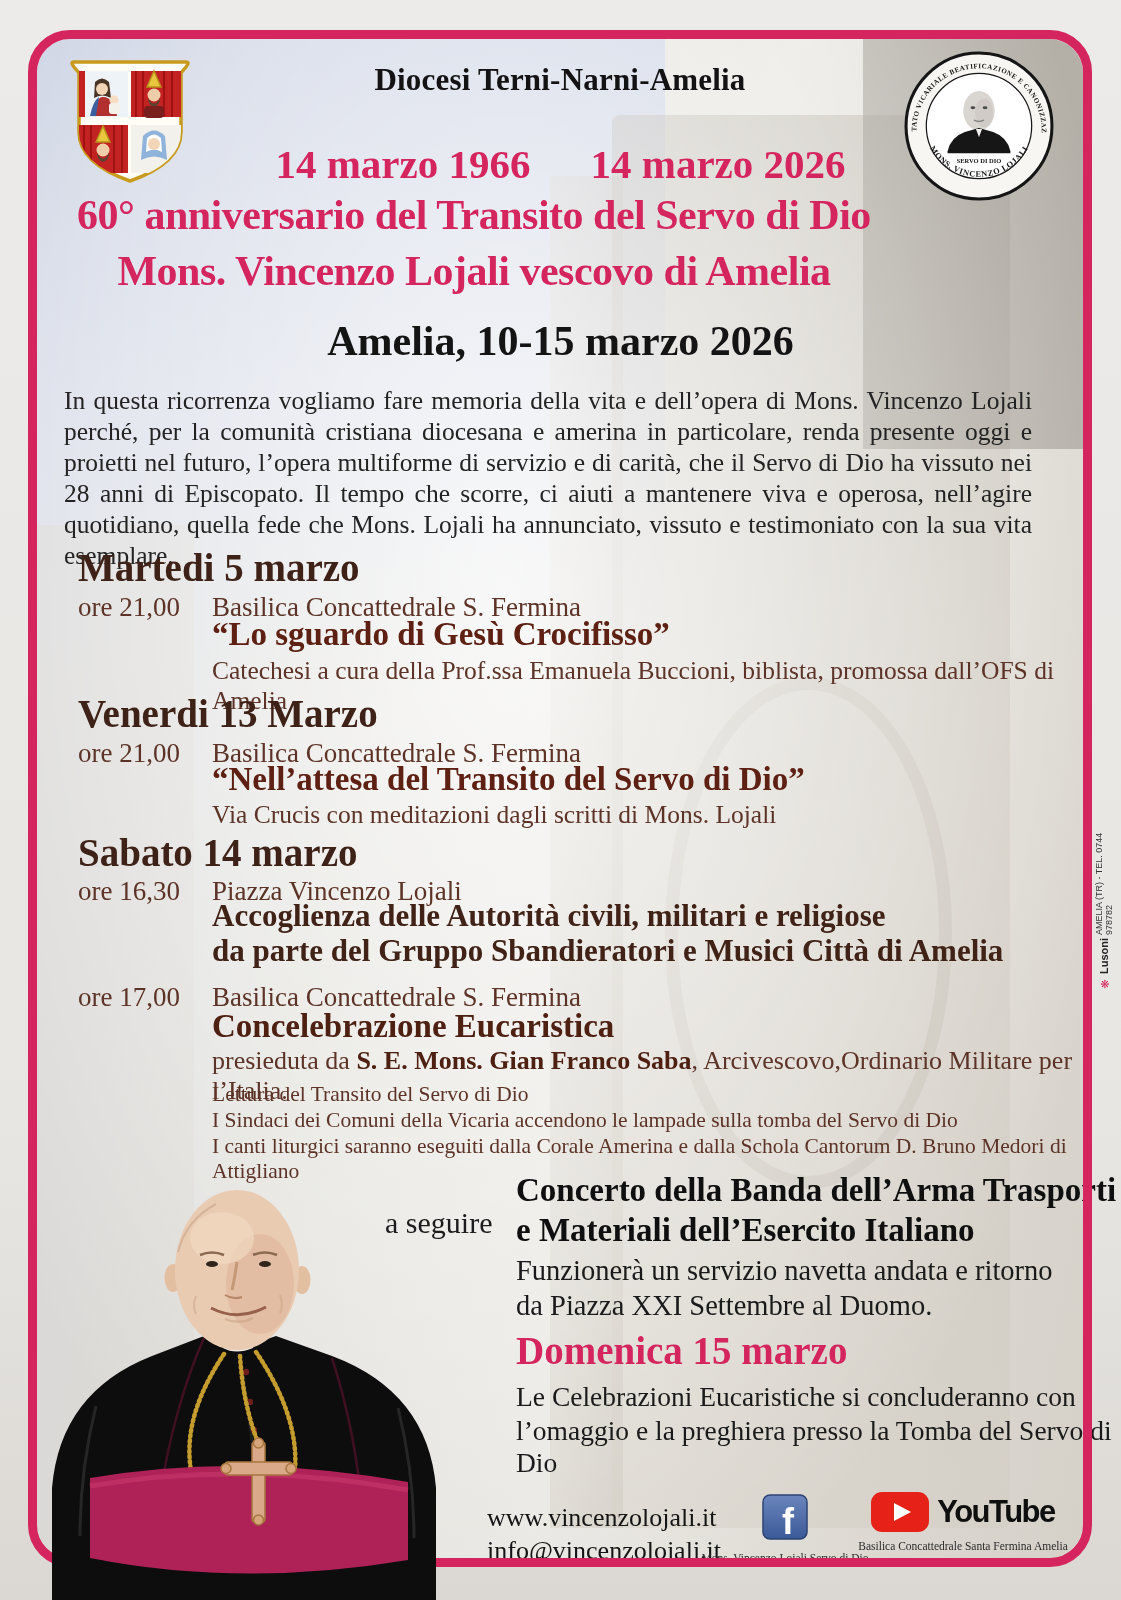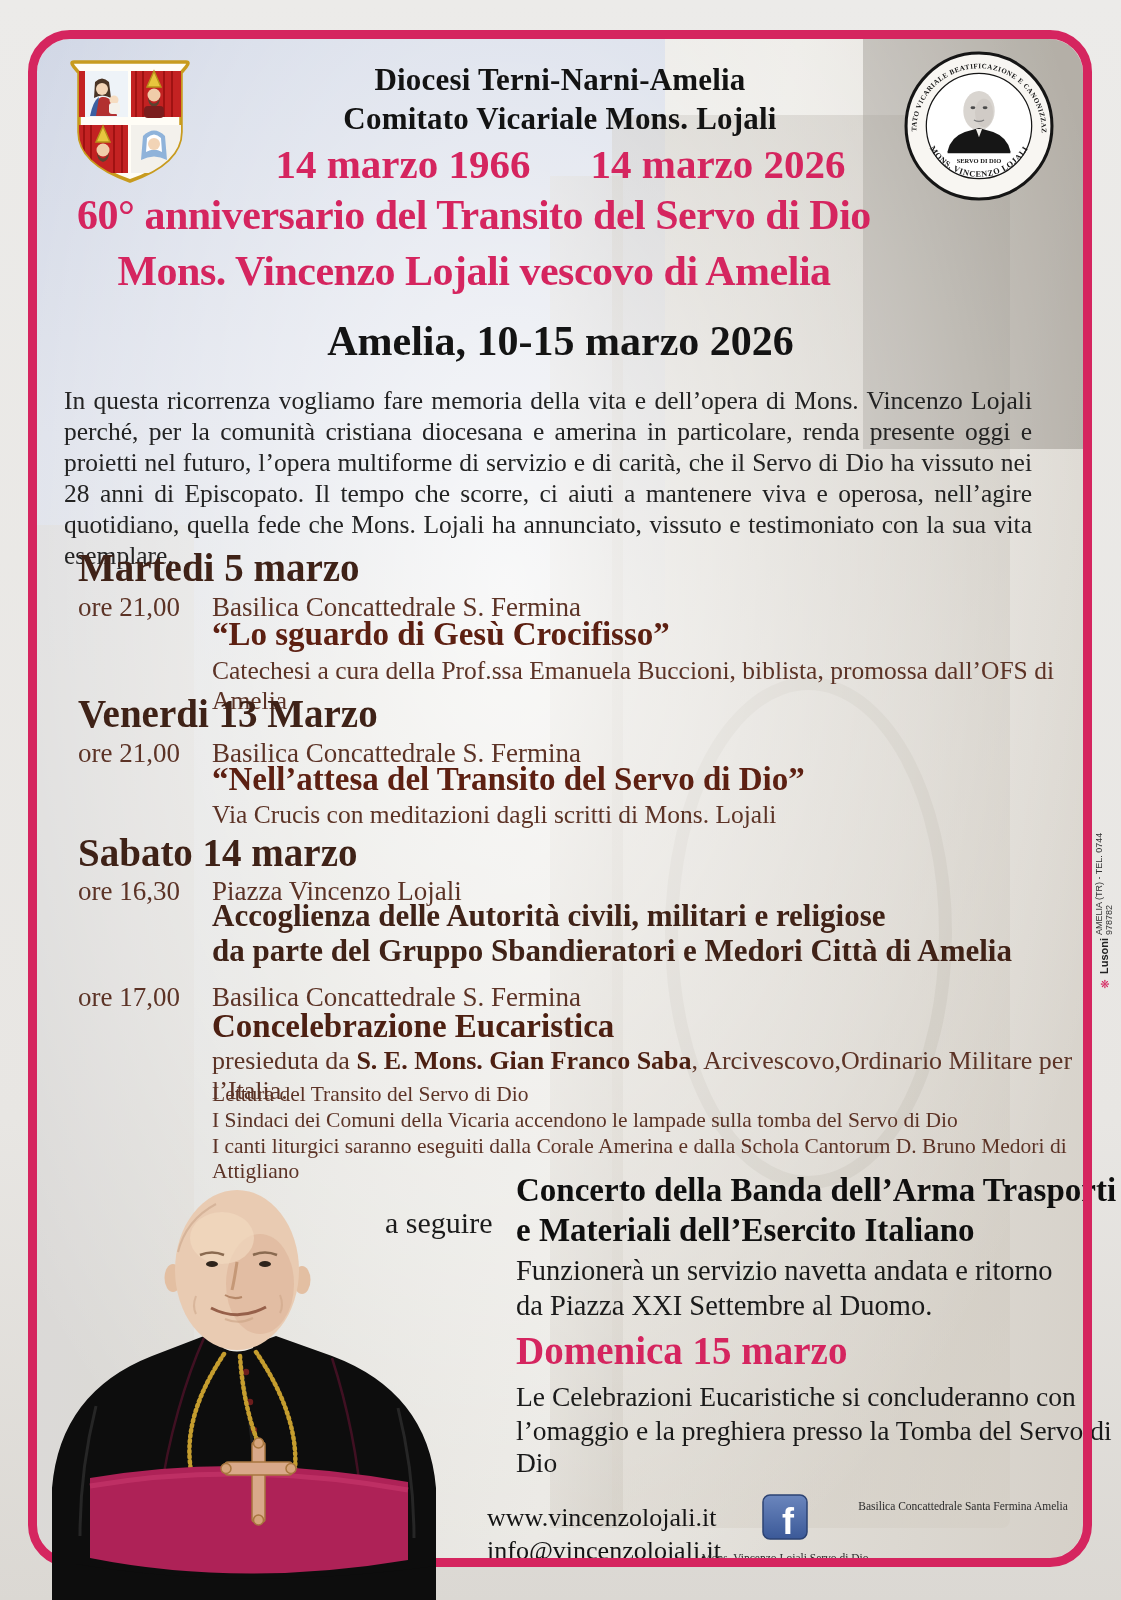--- a/index.html
+++ b/index.html
@@ -118,21 +118,20 @@
       <path d="M33,97 Q39,108 45,97 Q45,104 39,106 Q33,104 33,97 Z" fill="#5a4330"></path>
 
       <rect x="67" y="69" width="50" height="48" fill="#f3f1ec"></rect>
       <path d="M79,80 Q90,69 101,80 L103,104 Q90,97 77,104 Z" fill="#8fb3da"></path>
       <path d="M83,82 Q90,75 97,82 L98,96 Q90,91 82,96 Z" fill="#ffffff"></path>
       <circle cx="90" cy="88" r="6" fill="#f2d4b6"></circle>
     </g>
   </svg>
 
   <div class="abs org-line" style="left:250px;top:62px">Diocesi Terni-Narni-Amelia</div>
-  <div class="abs org-line" style="left:250px;top:101px">Comitato Vicariale Mons. Lojali</div>
 
   <svg class="abs" style="left:903px;top:50px" width="152" height="152" viewBox="0 0 150 150">
     <defs>
       <path id="sealArcTop" d="M 13,80 A 62,62 0 0 1 137,80"></path>
       <path id="sealArcBot" d="M 21,84 A 56,56 0 0 0 129,84"></path>
       <clipPath id="sealInner">
           <circle cx="75" cy="75" r="51"></circle>
         </clipPath>
     </defs>
     <circle cx="75" cy="75" r="72" fill="#f8f6f2" stroke="#151515" stroke-width="3"></circle>
@@ -175,21 +174,21 @@
   <div class="abs day-head" style="top:691px">Venerdi 13 Marzo</div>
   <div class="abs ev-time" style="top:738px">ore 21,00</div>
   <div class="abs ev-place" style="top:738px">Basilica Concattedrale S. Fermina</div>
   <div class="abs ev-quote" style="top:761px">“Nell’attesa del Transito del Servo di Dio”</div>
   <div class="abs ev-detail" style="top:800px">Via Crucis con meditazioni dagli scritti di Mons. Lojali</div>
 
   <div class="abs day-head" style="top:830px">Sabato 14 marzo</div>
   <div class="abs ev-time" style="top:876px">ore 16,30</div>
   <div class="abs ev-place" style="top:876px">Piazza Vincenzo Lojali</div>
   <div class="abs ev-bold" style="top:898px">Accoglienza delle Autorità civili, militari e religiose</div>
-  <div class="abs ev-bold" style="top:933px">da parte del Gruppo Sbandieratori e Medori Città di Amelia</div>
+  <div class="abs ev-bold" style="top:933px">da parte del Gruppo Sbandieratori e Musici Città di Amelia</div>
 
   <div class="abs ev-time" style="top:982px">ore 17,00</div>
   <div class="abs ev-place" style="top:982px">Basilica Concattedrale S. Fermina</div>
   <div class="abs ev-quote" style="top:1008px;color:#4d2012">Concelebrazione Eucaristica</div>
   <div class="abs presided" style="top:1046px">
     <span>presieduta da </span><b>S. E. Mons. Gian Franco Saba</b><span>, Arcivescovo,Ordinario Militare per l’Italia.</span>
   </div>
 
   <div class="abs ev-note" style="top:1082px">Lettura del Transito del Servo di Dio</div>
   <div class="abs ev-note" style="top:1108px">I Sindaci dei Comuni della Vicaria accendono le lampade sulla tomba del Servo di Dio</div>
@@ -218,20 +217,27 @@
             <stop offset="1" stop-color="#3b5998"></stop>
       </linearGradient>
         </defs>
       <rect x="1" y="1" width="44" height="44" rx="7" fill="url(#fbg)" stroke="#2d4373" stroke-width="1.5"></rect>
       <text x="26" y="40" text-anchor="middle" font-family="Liberation Sans,sans-serif" font-weight="bold" font-size="36" fill="#ffffff">f</text>
     </svg>
     <div class="social-caption">Mons. Vincenzo Lojali Servo di Dio</div>
   </div>
 
   <div class="abs social" style="left:858px;top:1492px;width:210px">
+    <div class="yt-row">
+      <svg width="58" height="40" viewBox="0 0 58 40">
+        <rect x="0" y="0" width="58" height="40" rx="11" fill="#e62117"></rect>
+        <polygon points="23,11 40,20 23,29" fill="#ffffff"></polygon>
+      </svg>
+      <span class="yt-word">YouTube</span>
+    </div>
     <div class="social-caption">Basilica Concattedrale Santa Fermina Amelia</div>
   </div>
 
   <div class="card-frame"></div>
 
   <svg class="bishop" viewBox="0 0 424 444">
 
     <path d="M16,444 L16,332 Q24,236 116,200 L168,180 Q200,196 240,180 L296,200 Q392,236 400,332 L400,444 Z" fill="#0d0d0d"></path>
     <path d="M168,182 C150,222 132,282 124,342" stroke="#4d1128" stroke-width="2.5" fill="none" opacity=".8"></path>
     <path d="M296,202 C312,252 322,302 326,354" stroke="#4d1128" stroke-width="2.5" fill="none" opacity=".8"></path>

